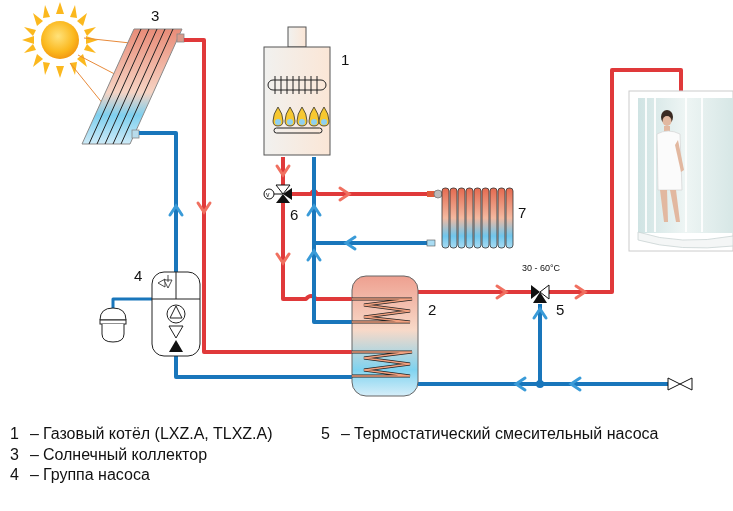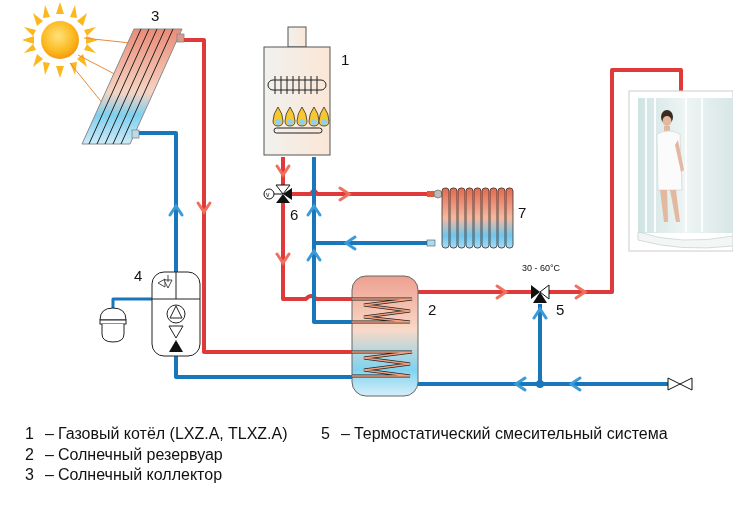--- a/index.html
+++ b/index.html
@@ -2,21 +2,21 @@
 <html><head>
 <meta charset="utf-8">
 <style>
   html, body { margin:0; padding:0; background:#ffffff; }
   body { width:733px; height:511px; position:relative; overflow:hidden; font-family:"Liberation Sans", sans-serif; }
   #diagram { position:absolute; left:0; top:0; width:733px; height:420px; }
   .lbl { font-family:"Liberation Sans", sans-serif; font-size:15px; fill:#111; }
   .lbl-small { font-family:"Liberation Sans", sans-serif; font-size:9px; fill:#111; }
   #legend { position:absolute; left:10px; top:424px; width:720px; font-size:16px; color:#111; line-height:20.5px; }
   .leg-col { position:absolute; top:0; }
-  .leg-col.c1 { left:15px; }
+  .leg-col.c1 { left:0; }
   .leg-col.c2 { left:311px; }
   .leg-row { white-space:nowrap; }
   .leg-num { display:inline-block; width:14px; }
   .leg-dash { display:inline-block; margin:0 4px 0 6px; }
 </style>
 </head>
 <body>
 
 <svg id="diagram" viewBox="0 0 733 420" xmlns="http://www.w3.org/2000/svg">
   <defs>
@@ -264,19 +264,19 @@
     <path d="M657,134 Q668,128 680,134 L682,190 L658,190 Z" fill="#fbfbfb" stroke="#d8d8d8" stroke-width="0.8"></path>
     <path d="M660,190 L664,222 L668,222 L667,190 Z" fill="#e2b8a0"></path>
     <path d="M670,190 L676,222 L680,222 L676,190 Z" fill="#e2b8a0"></path>
     <path d="M678,140 L684,170 L681,172 L675,145 Z" fill="#e2b8a0"></path>
   </g>
 </svg>
 
 <div id="legend">
   <div class="leg-col c1">
     <div class="leg-row"><span class="leg-num">1</span><span class="leg-dash">–</span><span>Газовый котёл (LXZ.A, TLXZ.A)</span></div>
-    <div class="leg-row"><span class="leg-num">2</span><span class="leg-dash">–</span><span>Солнечный резервуар</span></div>
     <div class="leg-row"><span class="leg-num">3</span><span class="leg-dash">–</span><span>Солнечный коллектор</span></div>
+    <div class="leg-row"><span class="leg-num">4</span><span class="leg-dash">–</span><span>Группа насоса</span></div>
   </div>
   <div class="leg-col c2">
-    <div class="leg-row"><span class="leg-num">5</span><span class="leg-dash">–</span><span>Термостатический смесительный система</span></div>
+    <div class="leg-row"><span class="leg-num">5</span><span class="leg-dash">–</span><span>Термостатический смесительный насоса</span></div>
   </div>
 </div>
 
 </body></html>

